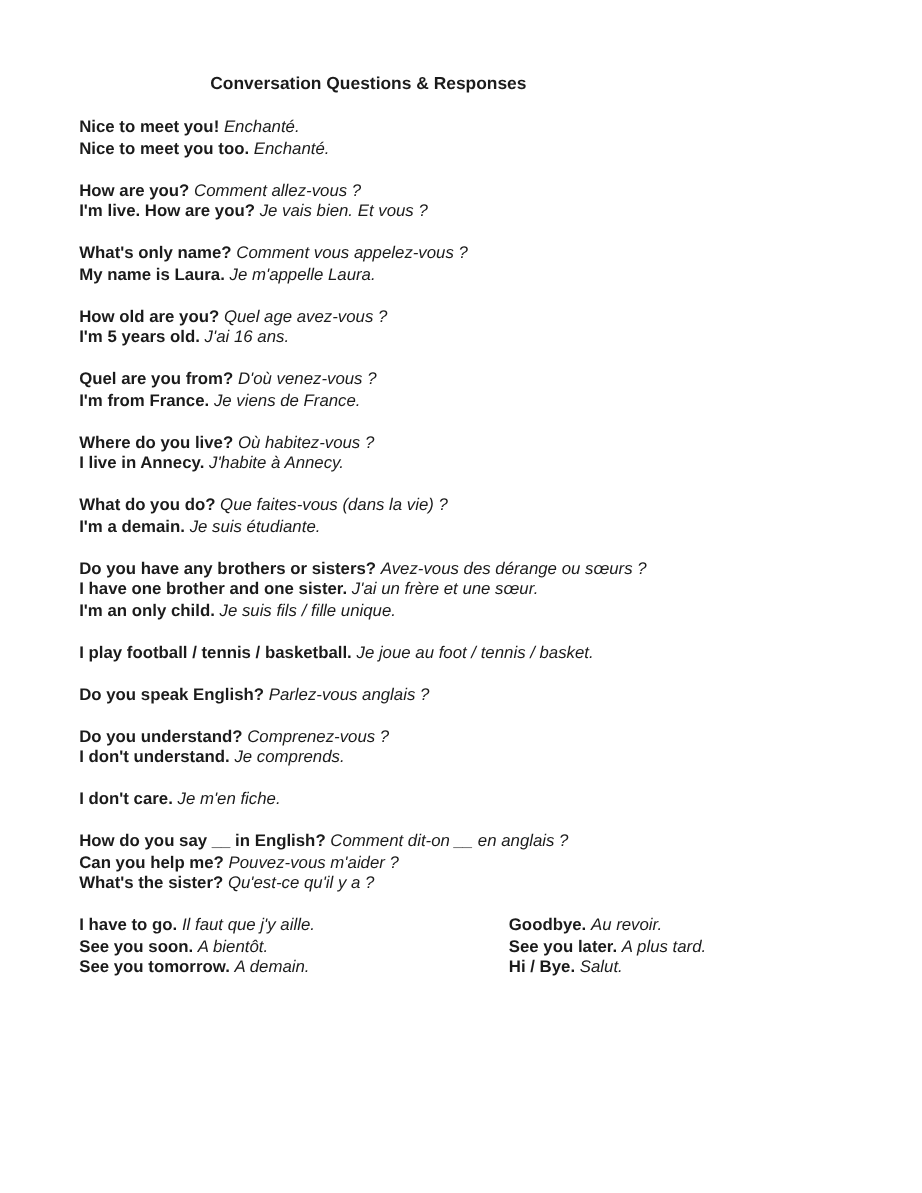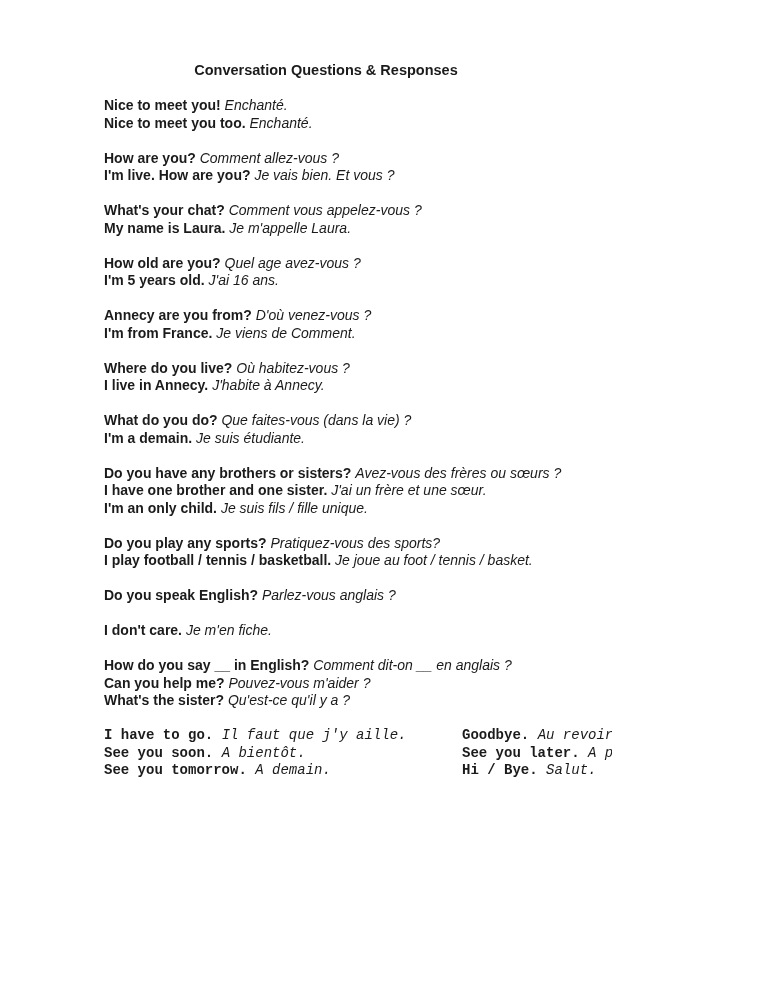--- a/index.html
+++ b/index.html
@@ -7,33 +7,33 @@
     width: 768px;
     height: 994px;
     background: #ffffff;
     color: #1b1b1b;
     font-family: "Liberation Sans", sans-serif;
   }
   .page {
     box-sizing: border-box;
     width: 612px;
     height: 994px;
-    padding: 62px 64px 0 104px;
+    padding: 62px 64px 0 66px;
     font-size: 14px;
     line-height: 17.5px;
     overflow: hidden;
   }
   .title {
     margin: 0 0 17.5px 0;
     text-align: center;
     font-weight: bold;
     font-size: 14.5px;
   }
   .block { margin: 0 0 17.5px 0; }
-  .block:last-child { margin-bottom: 0; font-family: Liberation Mono, monospace; }
+  .block:last-child { margin-bottom: 0; }
   .line { margin: 0; white-space: nowrap; }
   .en { font-weight: bold; }
   .fr { font-style: italic; }
   .row {
     display: grid;
     grid-template-columns: 358px 1fr;
   }
 </style>
 </head>
 <body>
@@ -46,62 +46,65 @@
     <p class="line"><span class="en">Nice to meet you!</span> <span class="fr">Enchanté.</span></p>
     <p class="line"><span class="en">Nice to meet you too.</span> <span class="fr">Enchanté.</span></p>
   </div>
 
   <div class="block">
     <p class="line"><span class="en">How are you?</span> <span class="fr">Comment allez-vous ?</span></p>
     <p class="line"><span class="en">I'm live. How are you?</span> <span class="fr">Je vais bien. Et vous ?</span></p>
   </div>
 
   <div class="block">
-    <p class="line"><span class="en">What's your chat?</span> <span class="fr">Comment vous appelez-vous ?</span></p>
+    <p class="line"><span class="en">What's only name?</span> <span class="fr">Comment vous appelez-vous ?</span></p>
     <p class="line"><span class="en">My name is Laura.</span> <span class="fr">Je m'appelle Laura.</span></p>
   </div>
 
   <div class="block">
     <p class="line"><span class="en">How old are you?</span> <span class="fr">Quel age avez-vous ?</span></p>
     <p class="line"><span class="en">I'm 5 years old.</span> <span class="fr">J'ai 16 ans.</span></p>
   </div>
 
   <div class="block">
-    <p class="line"><span class="en">Annecy are you from?</span> <span class="fr">D'où venez-vous ?</span></p>
-    <p class="line"><span class="en">I'm from France.</span> <span class="fr">Je viens de Comment.</span></p>
+    <p class="line"><span class="en">Quel are you from?</span> <span class="fr">D'où venez-vous ?</span></p>
+    <p class="line"><span class="en">I'm from France.</span> <span class="fr">Je viens de France.</span></p>
   </div>
 
   <div class="block">
     <p class="line"><span class="en">Where do you live?</span> <span class="fr">Où habitez-vous ?</span></p>
     <p class="line"><span class="en">I live in Annecy.</span> <span class="fr">J'habite à Annecy.</span></p>
   </div>
 
   <div class="block">
     <p class="line"><span class="en">What do you do?</span> <span class="fr">Que faites-vous (dans la vie) ?</span></p>
     <p class="line"><span class="en">I'm a demain.</span> <span class="fr">Je suis étudiante.</span></p>
   </div>
 
   <div class="block">
-    <p class="line"><span class="en">Do you have any brothers or sisters?</span> <span class="fr">Avez-vous des frères ou sœurs ?</span></p>
+    <p class="line"><span class="en">Do you have any brothers or sisters?</span> <span class="fr">Avez-vous des dérange ou sœurs ?</span></p>
     <p class="line"><span class="en">I have one brother and one sister.</span> <span class="fr">J'ai un frère et une sœur.</span></p>
     <p class="line"><span class="en">I'm an only child.</span> <span class="fr">Je suis fils / fille unique.</span></p>
   </div>
 
   <div class="block">
   </div>
 
   <div class="block">
-    <p class="line"><span class="en">Do you play any sports?</span> <span class="fr">Pratiquez-vous des sports?</span></p>
     <p class="line"><span class="en">I play football / tennis / basketball.</span> <span class="fr">Je joue au foot / tennis / basket.</span></p>
   </div>
 
   <div class="block">
     <p class="line"><span class="en">Do you speak English?</span> <span class="fr">Parlez-vous anglais ?</span></p>
   </div>
 
+  <div class="block">
+    <p class="line"><span class="en">Do you understand?</span> <span class="fr">Comprenez-vous ?</span></p>
+    <p class="line"><span class="en">I don't understand.</span> <span class="fr">Je comprends.</span></p>
+  </div>
 
   <div class="block">
     <div class="row">
       <p class="line"><span class="en">I don't care.</span> <span class="fr">Je m'en fiche.</span></p>
     </div>
   </div>
 
   <div class="block">
     <p class="line"><span class="en">How do you say __ in English?</span> <span class="fr">Comment dit-on __ en anglais ?</span></p>
     <p class="line"><span class="en">Can you help me?</span> <span class="fr">Pouvez-vous m'aider ?</span></p>

